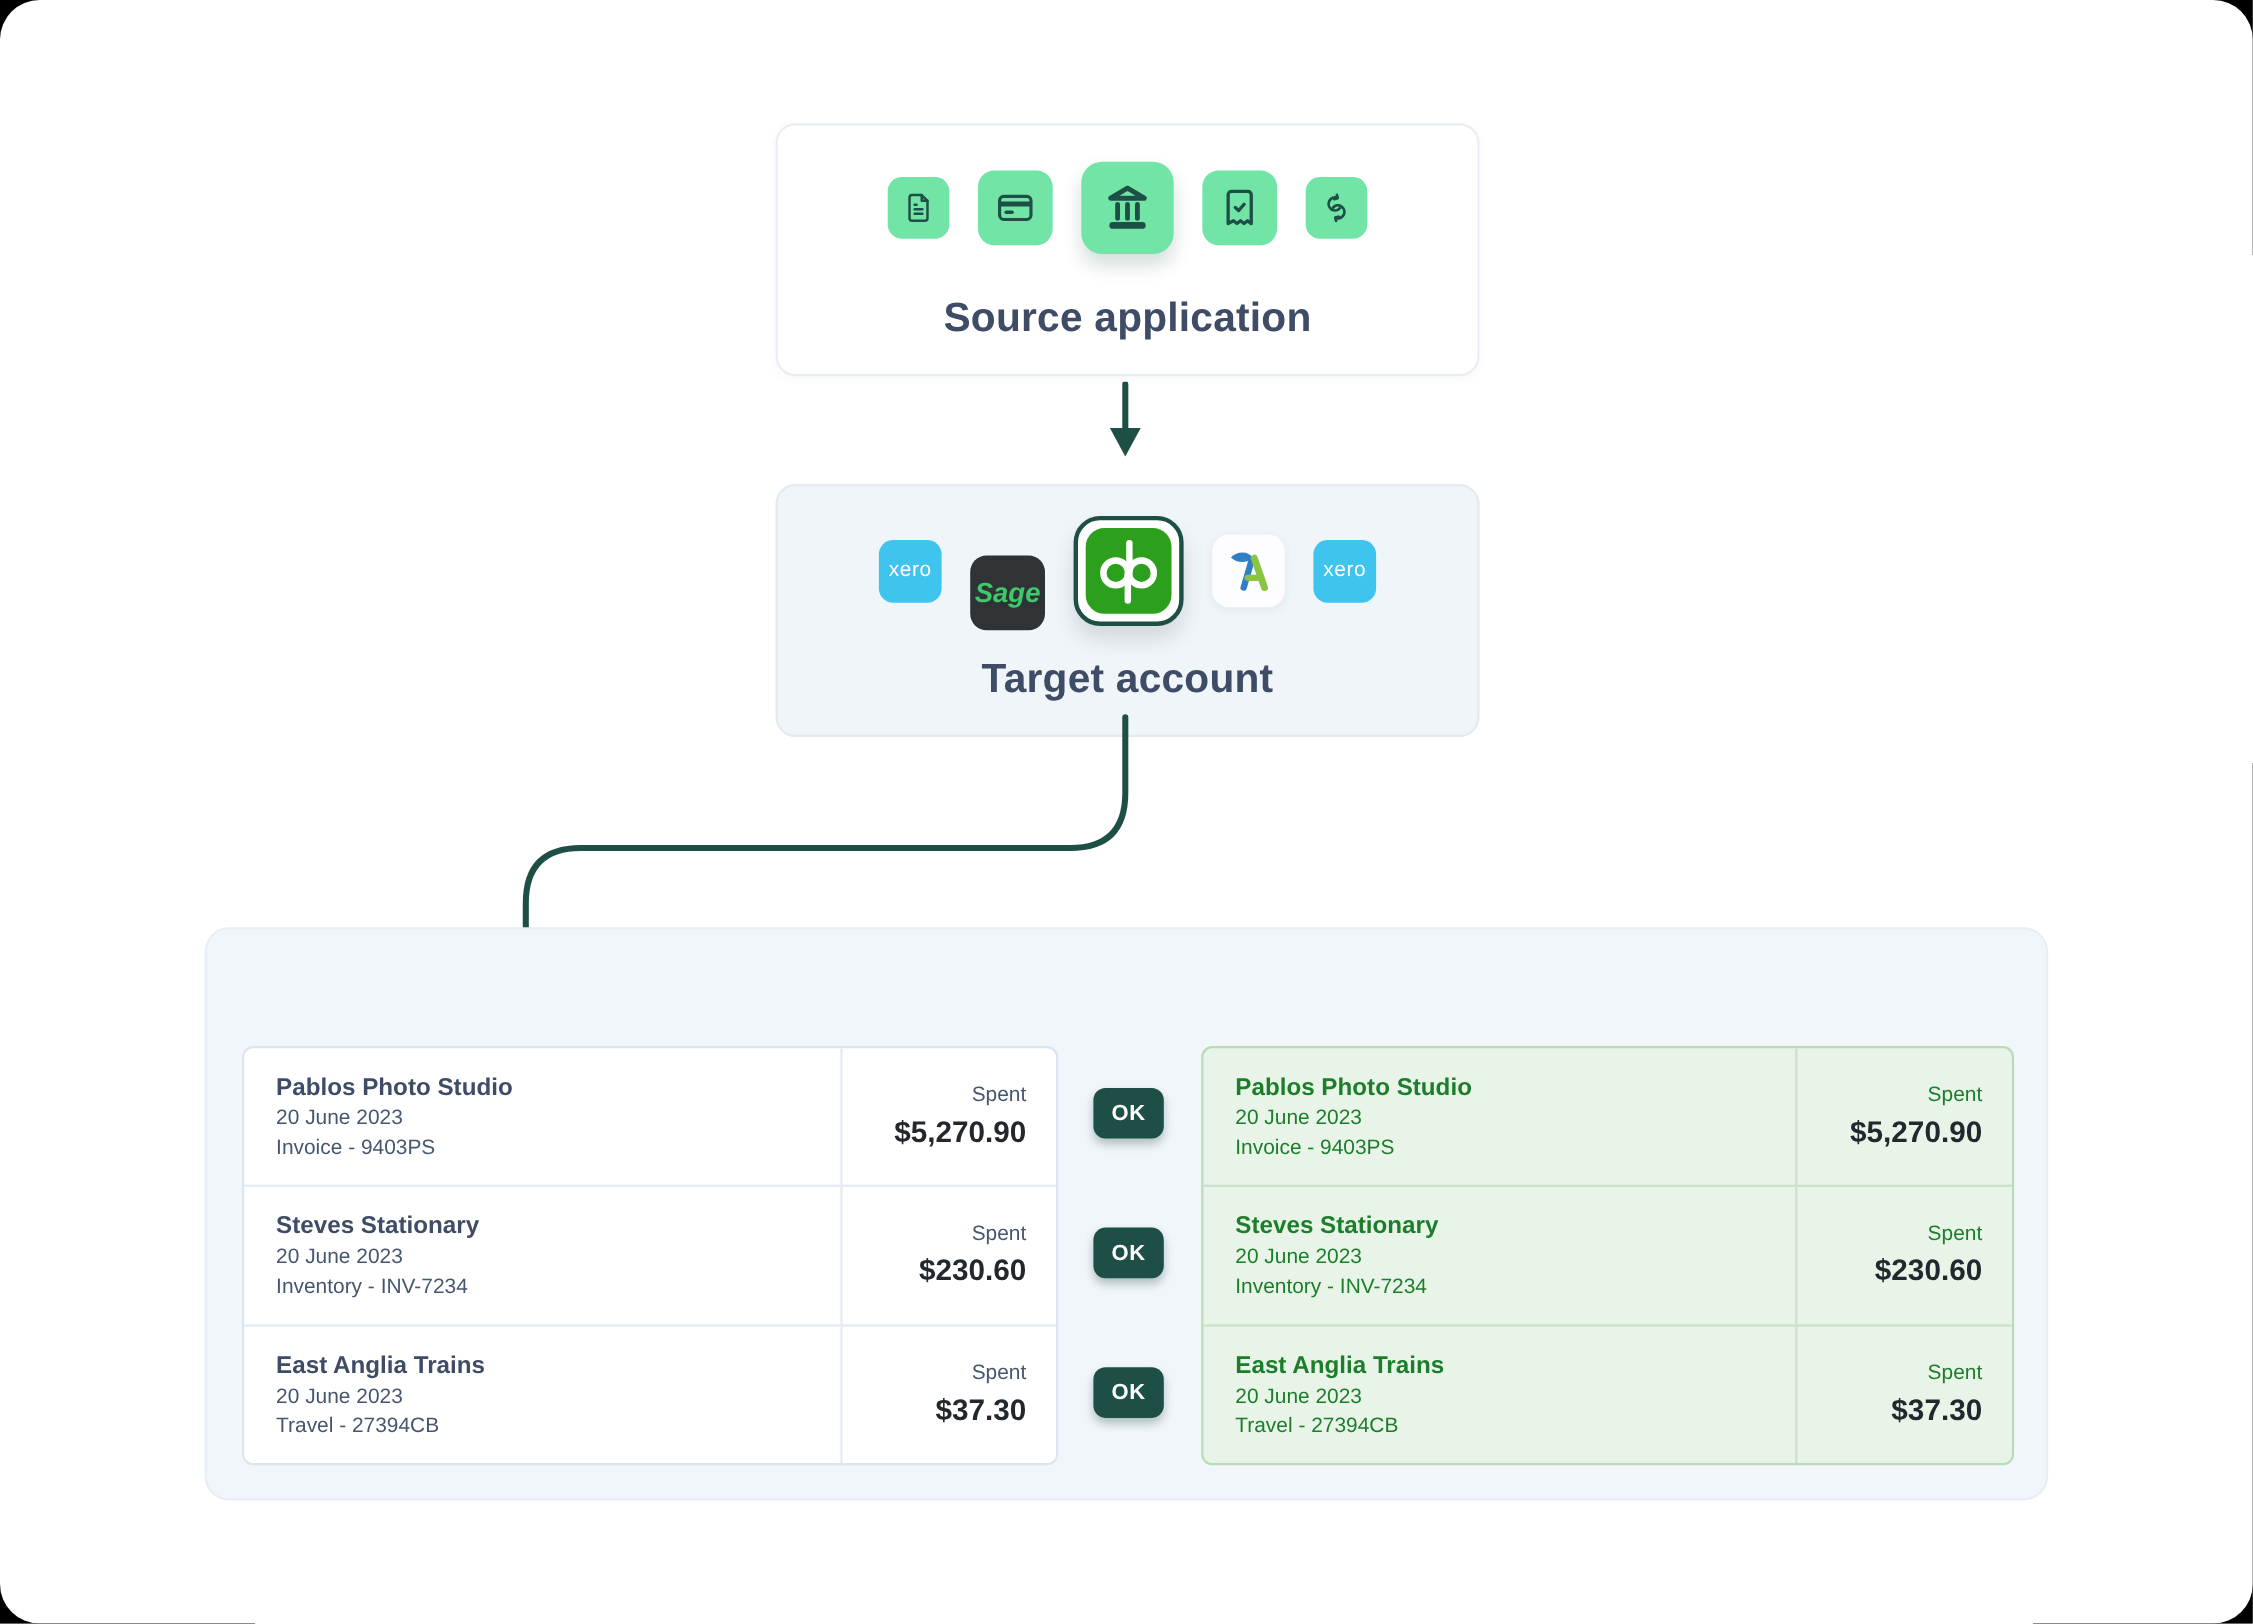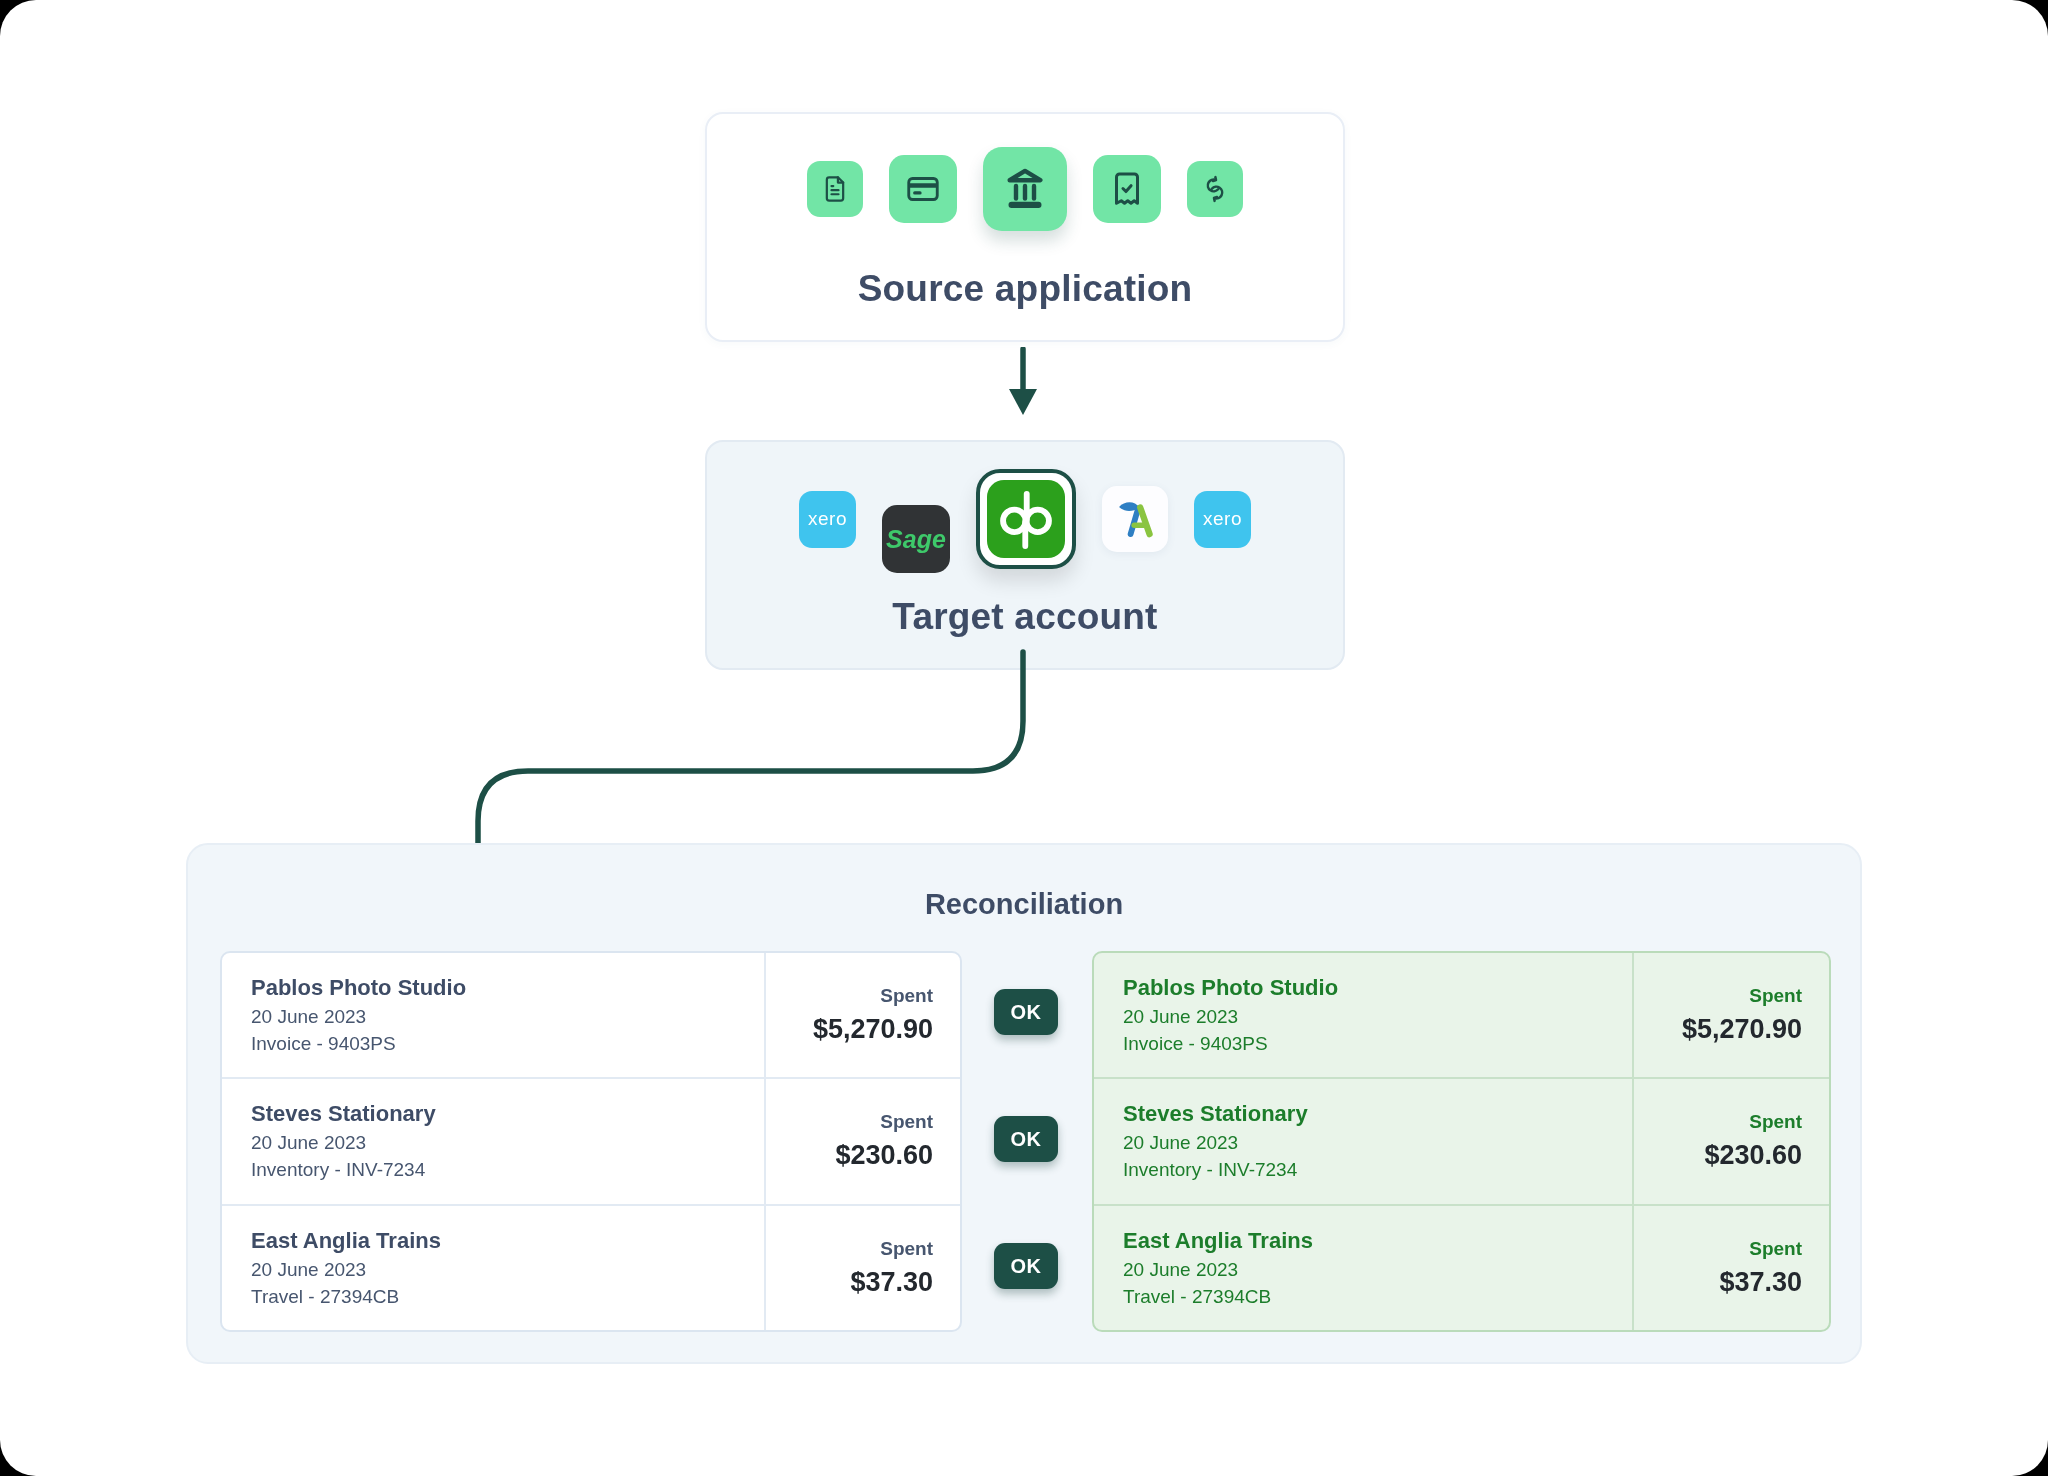--- a/index.html
+++ b/index.html
@@ -59,21 +59,21 @@
   .table-target{left:904px; width:739px; background:var(--greenBg); border:2px solid var(--greenBorder);}
   .row{flex:1; display:flex;}
   .table-source .row + .row{border-top:2px solid var(--sepBlue);}
   .table-target .row + .row{border-top:2px solid var(--greenSep);}
   .cell-main{flex:1; display:flex; flex-direction:column; justify-content:center; gap:5px; padding-left:29px;}
   .cell-amount{display:flex; flex-direction:column; justify-content:center; align-items:flex-end; gap:7px; padding-right:27px;}
   .table-source .cell-amount{width:196px; border-left:2px solid var(--sepBlue);}
   .table-target .cell-amount{width:197px; border-left:2px solid var(--greenSep);}
   .tx-name{font-size:22px; font-weight:600; color:var(--slate);}
   .tx-date,.tx-ref{font-size:19px; font-weight:400; color:var(--slate2);}
-  .spent-label{font-size:19px; color:var(--slate2);font-weight:bold;}
+  .spent-label{font-size:19px; color:var(--slate2);}
   .tx-amount{font-size:27px; font-weight:700; color:var(--amount);}
   .table-target .tx-name,.table-target .tx-date,.table-target .tx-ref,.table-target .spent-label{color:var(--greenText);}
 
   .ok-btn{position:absolute; left:806px; width:64px; height:46px; border:none; border-radius:11px;
     background:var(--teal); color:#fff; font-family:"Liberation Sans",sans-serif;
     font-size:20px; font-weight:700; letter-spacing:.5px; cursor:pointer;
     box-shadow:0 5px 9px rgba(20,60,55,.3); display:flex; align-items:center; justify-content:center;}
   .ok-1{top:144px;} .ok-2{top:271px;} .ok-3{top:398px;}
 </style>
 </head>
@@ -163,21 +163,20 @@
     </div>
     <h2 class="card-title">Target account</h2>
   </section>
 
   <svg class="arrow arrow-2" width="610" height="292" viewBox="0 0 610 292">
     <path d="M573 4V73Q573 123 523 123H78Q28 123 28 173V248" fill="none" stroke="currentColor" stroke-width="5.5" stroke-linecap="round"></path>
     <polygon points="12,246 44,246 28,286" fill="currentColor"></polygon>
   </svg>
 
   <section class="panel">
-    <h2 class="panel-title">Reconciliation</h2>
 
     <div class="table table-source">
       <div class="row">
         <div class="cell-main">
           <div class="tx-name">Pablos Photo Studio</div>
           <div class="tx-date">20 June 2023</div>
           <div class="tx-ref">Invoice - 9403PS</div>
         </div>
         <div class="cell-amount">
           <div class="spent-label">Spent</div>

